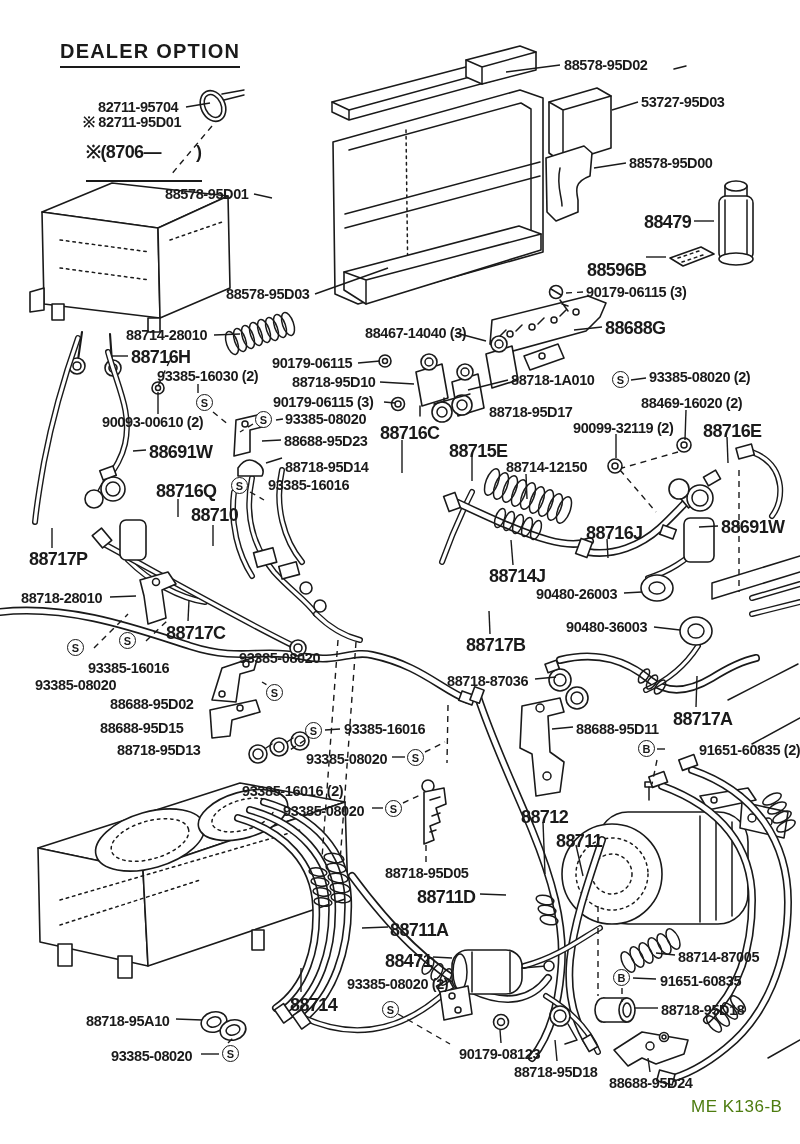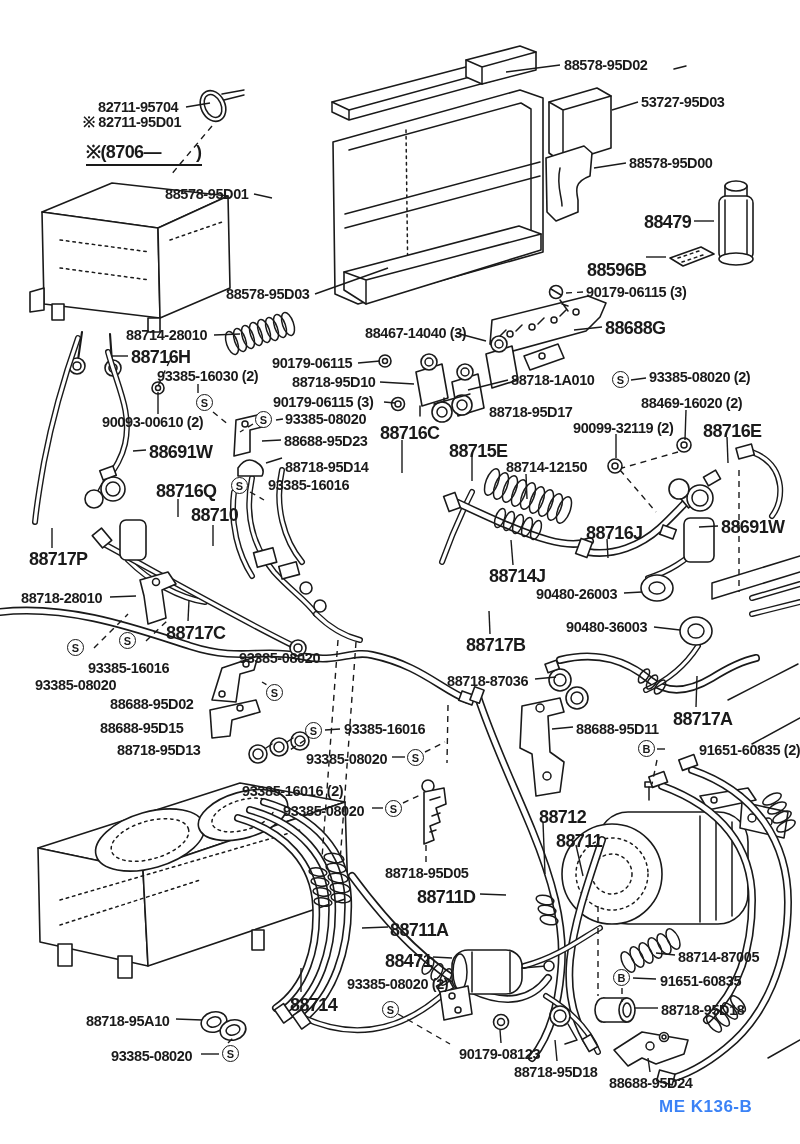--- a/index.html
+++ b/index.html
@@ -13,24 +13,24 @@
   .po{fill:none;stroke:#1a1a1a;stroke-width:8;stroke-linecap:round}
   .pi{fill:none;stroke:#ffffff;stroke-width:4.8;stroke-linecap:round}
   .po.t{stroke-width:6}.pi.t{stroke-width:3.2}
   .dash{stroke-dasharray:6 5}
   .dd{stroke-dasharray:2.5 4}
   .ld{fill:none;stroke:#1a1a1a;stroke-width:1.4}
   
   .lbl{position:absolute;color:#1a1a1a;font-weight:700;white-space:pre;line-height:1.05}
   .lbl.m{font-size:14.5px;letter-spacing:-0.4px}
   .lbl.l{font-size:18px;letter-spacing:-0.6px}
-  .lbl.u{border-bottom:2.5px solid #1a1a1a;padding-bottom:2px}
+  .lbl.u{border-bottom:2.5px solid #1a1a1a;padding-bottom:18px}
   .title{position:absolute;left:60px;top:40px;color:#1a1a1a;font-weight:700;font-size:20px;
          letter-spacing:1.2px;border-bottom:2.5px solid #1a1a1a;padding-bottom:3px;white-space:pre}
-  .footer-code{position:absolute;left:659px;top:1097px;color:#3b82f6;font-weight:700;
+  .footer-code{position:absolute;left:691px;top:1097px;color:#4d7c0f;font-weight:400;
          font-size:17px;letter-spacing:0.5px;white-space:pre}
   .sym{position:absolute;width:17px;height:17px;border:1.9px solid #1a1a1a;border-radius:50%;
        display:flex;align-items:center;justify-content:center;background:#fff;color:#1a1a1a;
        font-size:11px;font-weight:700;box-sizing:border-box}
 </style>
 </head>
 <body>
 
 <div class="stage">
 
@@ -546,20 +546,21 @@
         <path d="M657,760 L652,784"></path>
     <path d="M426,862 L426,845"></path>
         <path d="M398,1014 L450,1044"></path>
     <path d="M228,1043 L235,1036"></path>
         <path d="M622,988 L622,1002"></path>
     <path d="M448,705 L447,763"></path>
         <path d="M158,386 L170,360"></path>
   </g>
 </svg>
 
+<div class="title">DEALER OPTION</div>
 <div id="labels-layer">
       <div class="lbl m" style="left: 98px; top: 100px;">82711-95704</div>
       <div class="lbl m" style="left: 83px; top: 115px;">※ 82711-95D01</div>
       <div class="lbl l u" style="left: 86px; top: 143px;">※(8706—        )</div>
       <div class="lbl m" style="left: 165px; top: 187px;">88578-95D01</div>
       <div class="lbl m" style="left: 564px; top: 58px;">88578-95D02</div>
       <div class="lbl m" style="left: 641px; top: 95px;">53727-95D03</div>
       <div class="lbl m" style="left: 629px; top: 156px;">88578-95D00</div>
       <div class="lbl l" style="left: 644px; top: 213px;">88479</div>
       <div class="lbl l" style="left: 587px; top: 261px;">88596B</div>
@@ -606,21 +607,21 @@
       <div class="lbl m" style="left: 110px; top: 697px;">88688-95D02</div>
       <div class="lbl l" style="left: 673px; top: 710px;">88717A</div>
       <div class="lbl m" style="left: 100px; top: 721px;">88688-95D15</div>
       <div class="lbl m" style="left: 344px; top: 722px;">93385-16016</div>
       <div class="lbl m" style="left: 576px; top: 722px;">88688-95D11</div>
       <div class="lbl m" style="left: 667px; top: 743px; margin-left: 32px;">91651-60835 (2)</div>
       <div class="lbl m" style="left: 117px; top: 743px;">88718-95D13</div>
       <div class="lbl m" style="left: 306px; top: 752px;">93385-08020</div>
       <div class="lbl m" style="left: 242px; top: 784px;">93385-16016 (2)</div>
       <div class="lbl m" style="left: 283px; top: 804px;">93385-08020</div>
-      <div class="lbl l" style="left: 521px; top: 808px; margin-left: 18px;">88712</div>
+      <div class="lbl l" style="left: 521px; top: 808px;">88712</div>
       <div class="lbl l" style="left: 556px; top: 832px;">88711</div>
       <div class="lbl m" style="left: 385px; top: 866px;">88718-95D05</div>
       <div class="lbl l" style="left: 417px; top: 888px;">88711D</div>
       <div class="lbl l" style="left: 390px; top: 921px;">88711A</div>
       <div class="lbl l" style="left: 385px; top: 952px;">88471</div>
       <div class="lbl m" style="left: 347px; top: 977px;">93385-08020 (2)</div>
       <div class="lbl l" style="left: 290px; top: 996px;">88714</div>
       <div class="lbl m" style="left: 678px; top: 950px;">88714-87005</div>
       <div class="lbl m" style="left: 660px; top: 974px;">91651-60835</div>
       <div class="lbl m" style="left: 661px; top: 1003px;">88718-95D18</div>

